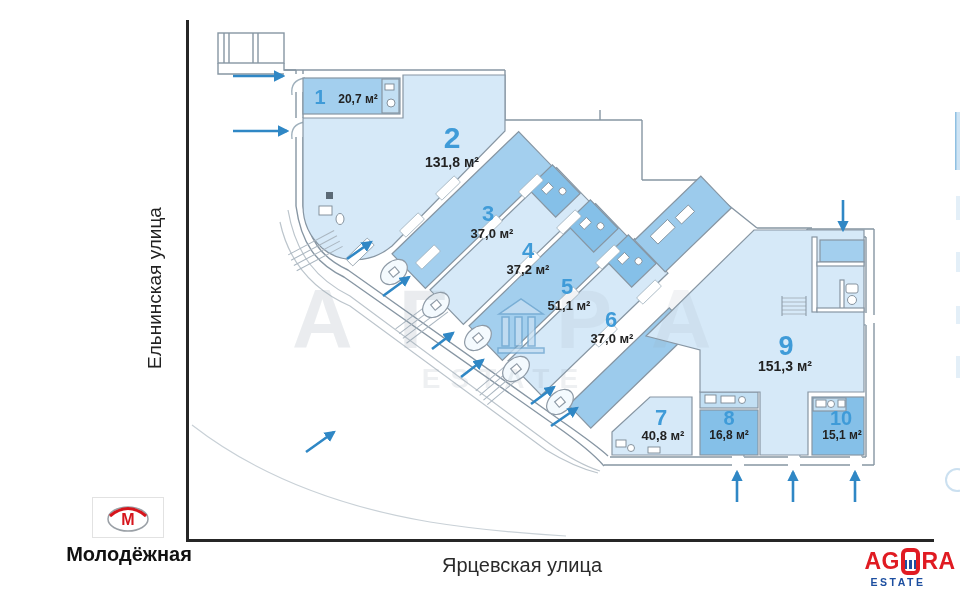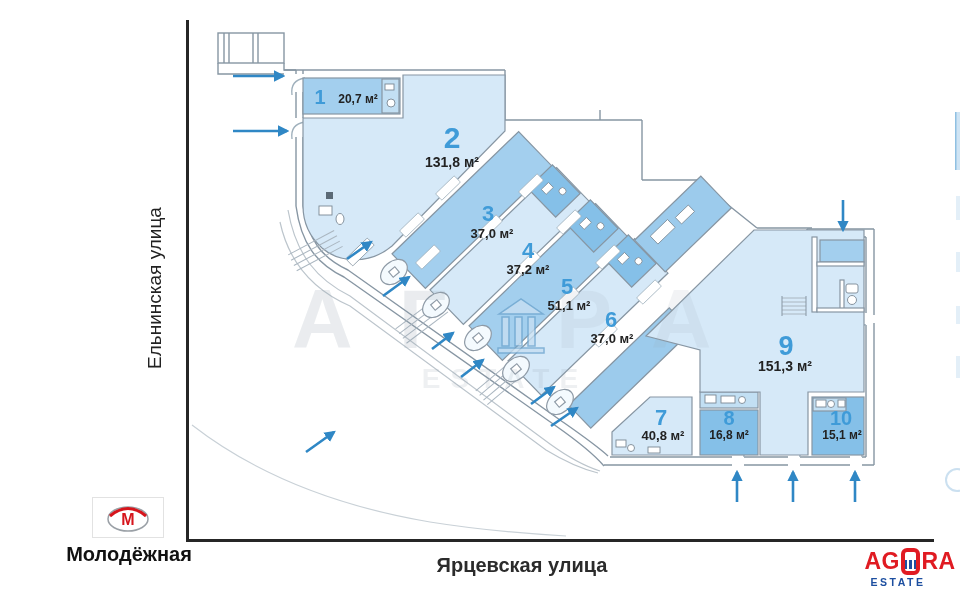--- a/index.html
+++ b/index.html
@@ -1,21 +1,21 @@
 <!DOCTYPE html>
 <html><head>
 <meta charset="utf-8">
 <style>
   html,body{margin:0;padding:0;background:#fff;}
   body{font-family:"Liberation Sans", sans-serif;}
   .stage{position:relative;width:960px;height:612px;background:#fff;overflow:hidden;}
   .street-left{position:absolute;left:155px;top:288px;transform:translate(-50%,-50%) rotate(-90deg);
     white-space:nowrap;font-size:19px;color:#222;}
   .street-bottom{position:absolute;left:522px;top:565px;transform:translate(-50%,-50%);
-    white-space:nowrap;font-size:20px;color:#2b2b2b;font-weight:bold;}
+    white-space:nowrap;font-size:20px;color:#2b2b2b;}
   .metro-box{position:absolute;left:92px;top:497px;width:70px;height:39px;background:#fff;
     border:1px solid #e2e2e2;display:flex;align-items:center;justify-content:center;}
   .metro-name{position:absolute;left:53px;top:543px;width:152px;text-align:center;
     font-size:20px;font-weight:bold;color:#111;}
   .brand{position:absolute;left:845px;top:548px;width:106px;text-align:center;}
   .brand-row{display:flex;align-items:center;justify-content:center;font-weight:bold;
     font-size:23px;color:#e01b22;letter-spacing:0.5px;line-height:1;margin-left:24px;}
   .brand-o{width:17px;height:17px;border:4px solid #e01b22;border-radius:6px;margin:0 1px;
     display:flex;align-items:flex-end;justify-content:center;gap:2px;padding-bottom:2px;box-sizing:content-box;}
   .brand-o i{display:block;width:2.5px;height:9px;background:#1d4fa0;}

